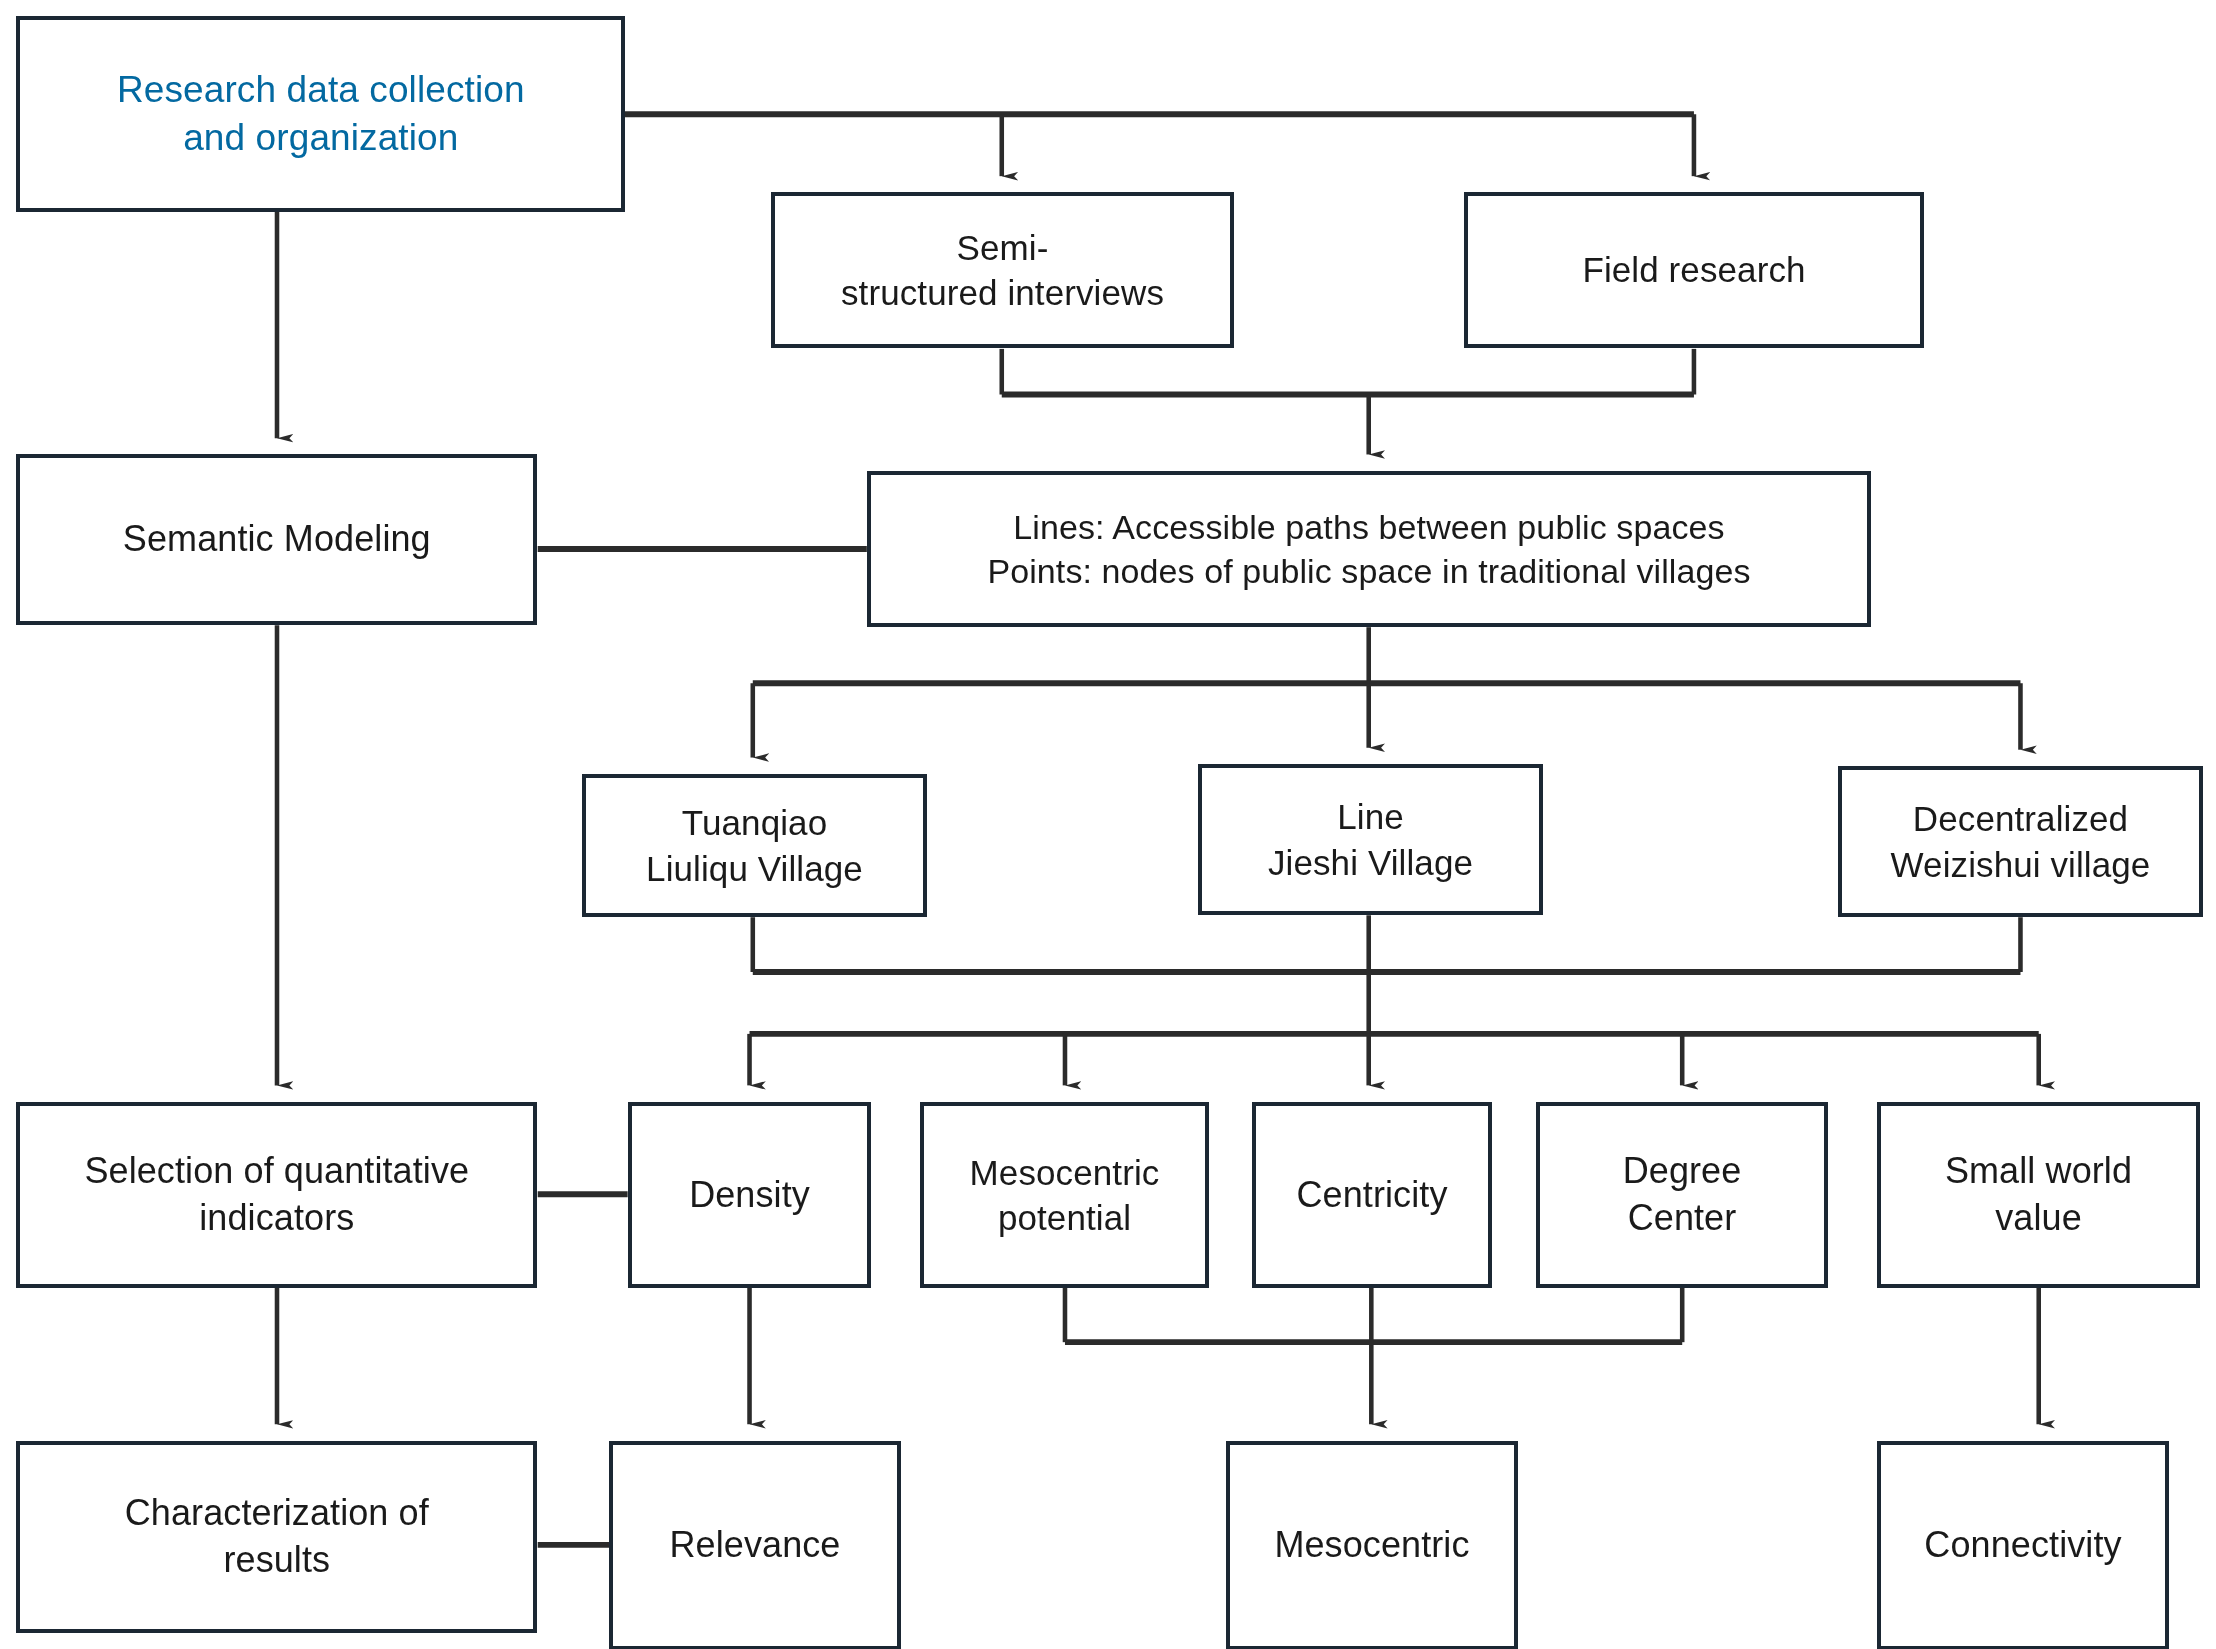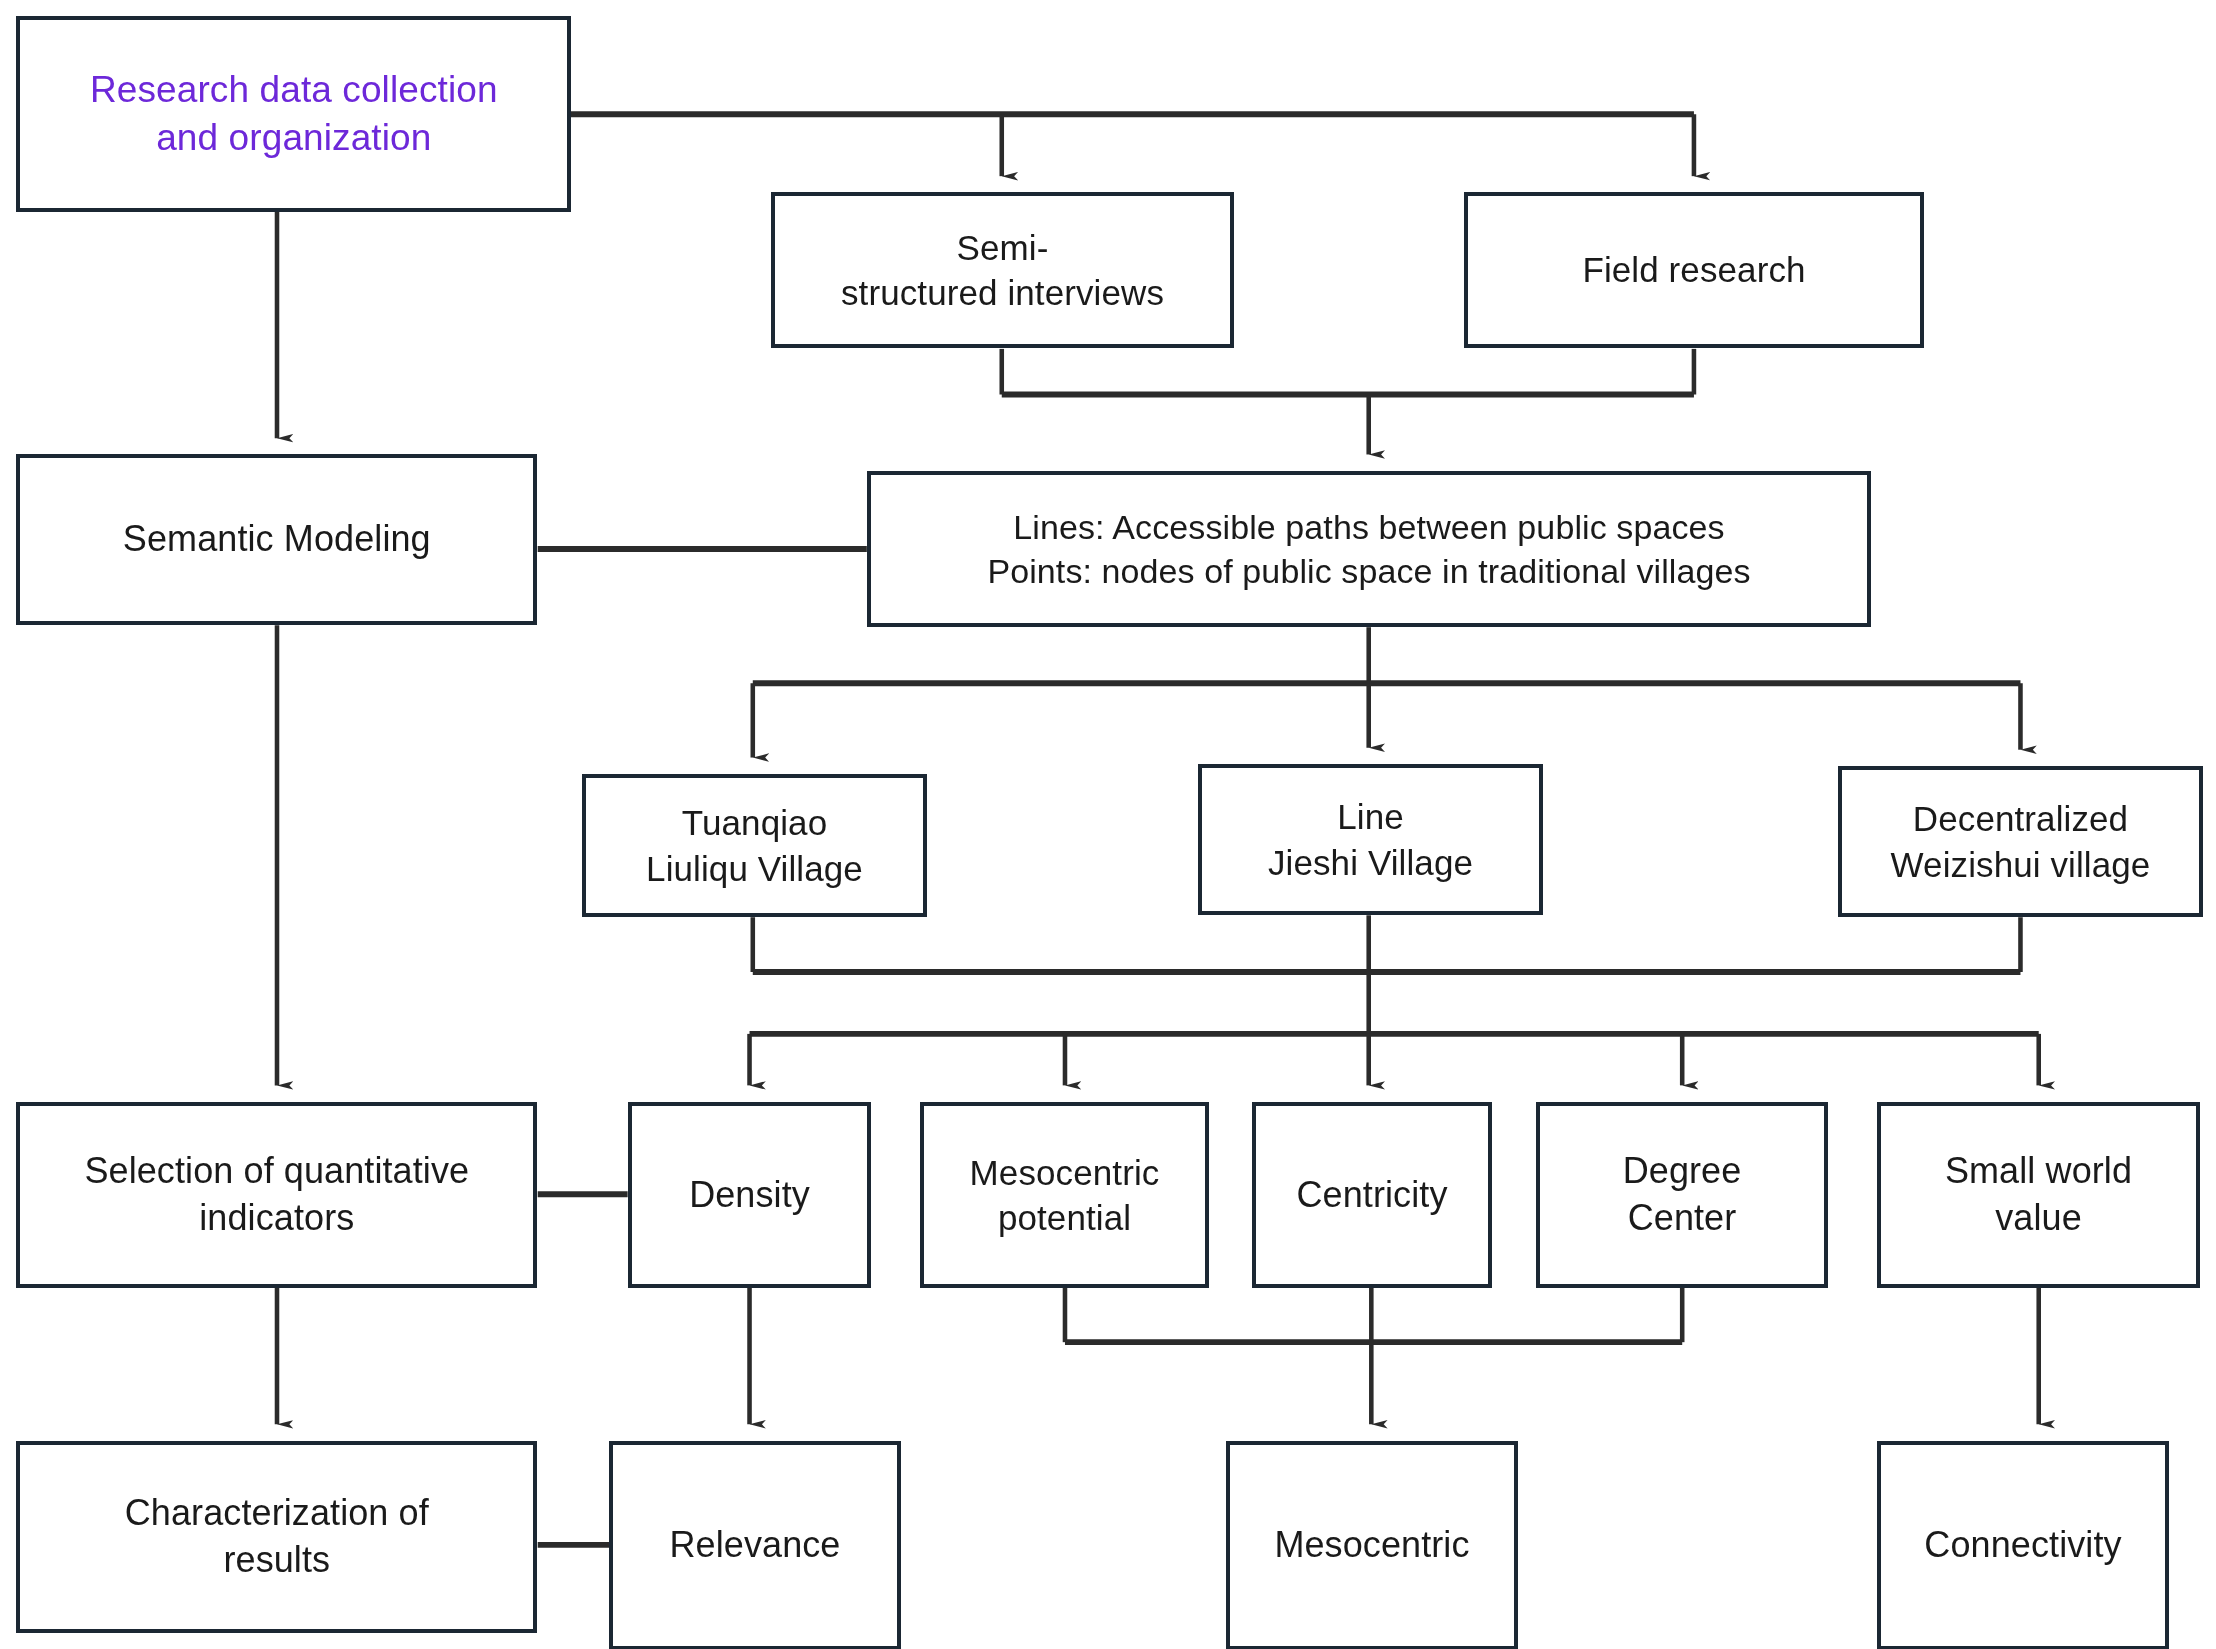--- a/index.html
+++ b/index.html
@@ -103,21 +103,21 @@
       <path d="M 2581 1975 L 2581 2059"></path>
       <path d="M 1634 2059 L 2581 2059" stroke-width="9"></path>
       <path d="M 2104 1975 L 2104 2185" marker-end="url(#arrowhead)"></path>
 
       <path d="M 3128 1975 L 3128 2185" marker-end="url(#arrowhead)"></path>
 
     </g>
   </svg>
 
   <div id="node-layer">
-      <div class="node" style="left: 16.3px; top: 16.3px; width: 555px; height: 196px; border-color: rgb(27, 39, 51); background: rgb(255, 255, 255); color: #6d28d9; font-size: 37px;">
+      <div class="node" style="left: 16.3px; top: 16.3px; width: 609px; height: 196px; border-color: rgb(27, 39, 51); background: rgb(255, 255, 255); color: #0369a1; font-size: 37px;">
         <span class="label">Research data collection
 and organization</span>
       </div>
       <div class="node" style="left: 771px; top: 192px; width: 463px; height: 156px; border-color: rgb(27, 39, 51); background: rgb(255, 255, 255); color: rgb(26, 26, 26); font-size: 35px; align-items: center;">
         <span class="label">Semi-
 structured interviews</span>
       </div>
       <div class="node" style="left: 1464px; top: 192px; width: 460px; height: 156px; border-color: rgb(27, 39, 51); background: rgb(255, 255, 255); color: rgb(26, 26, 26); font-size: 35px;">
         <span class="label">Field research</span>
       </div>

